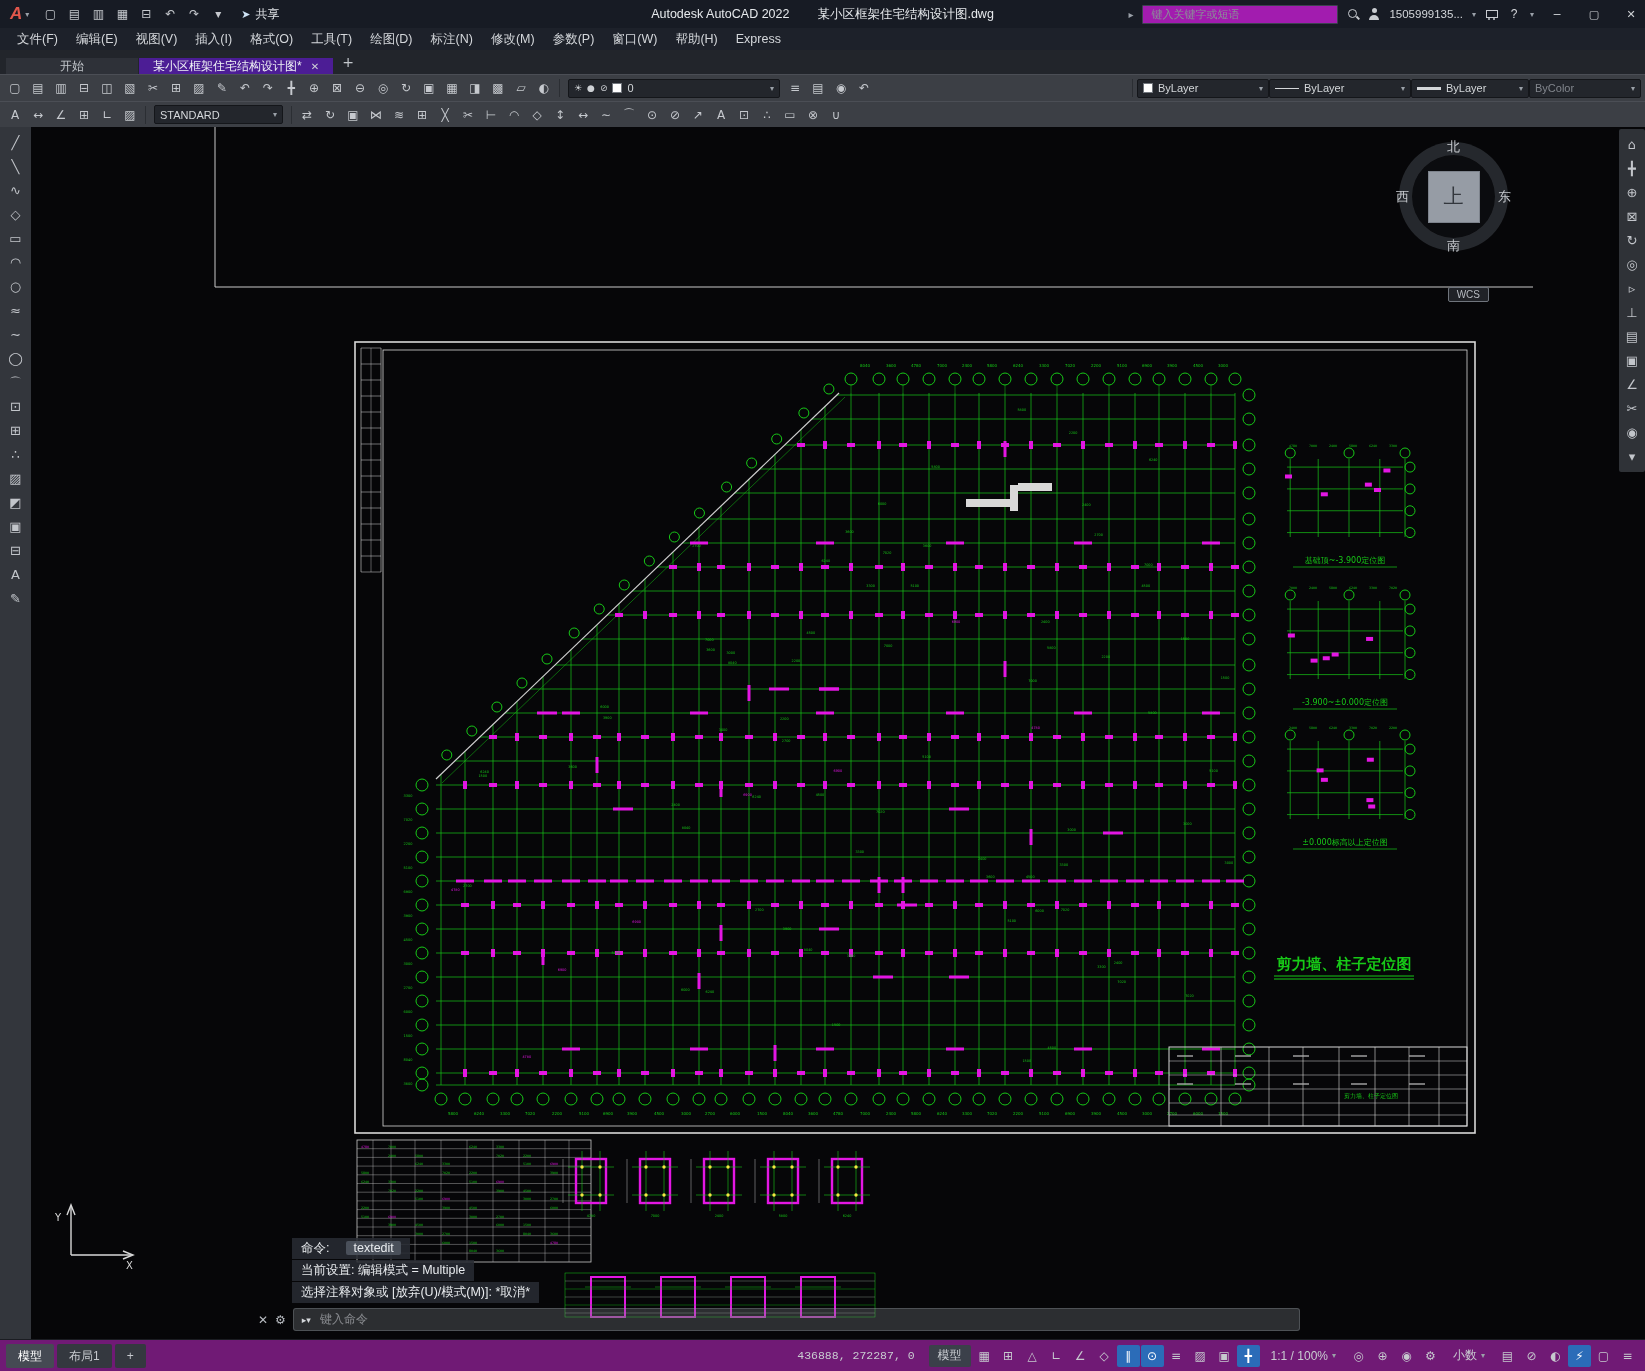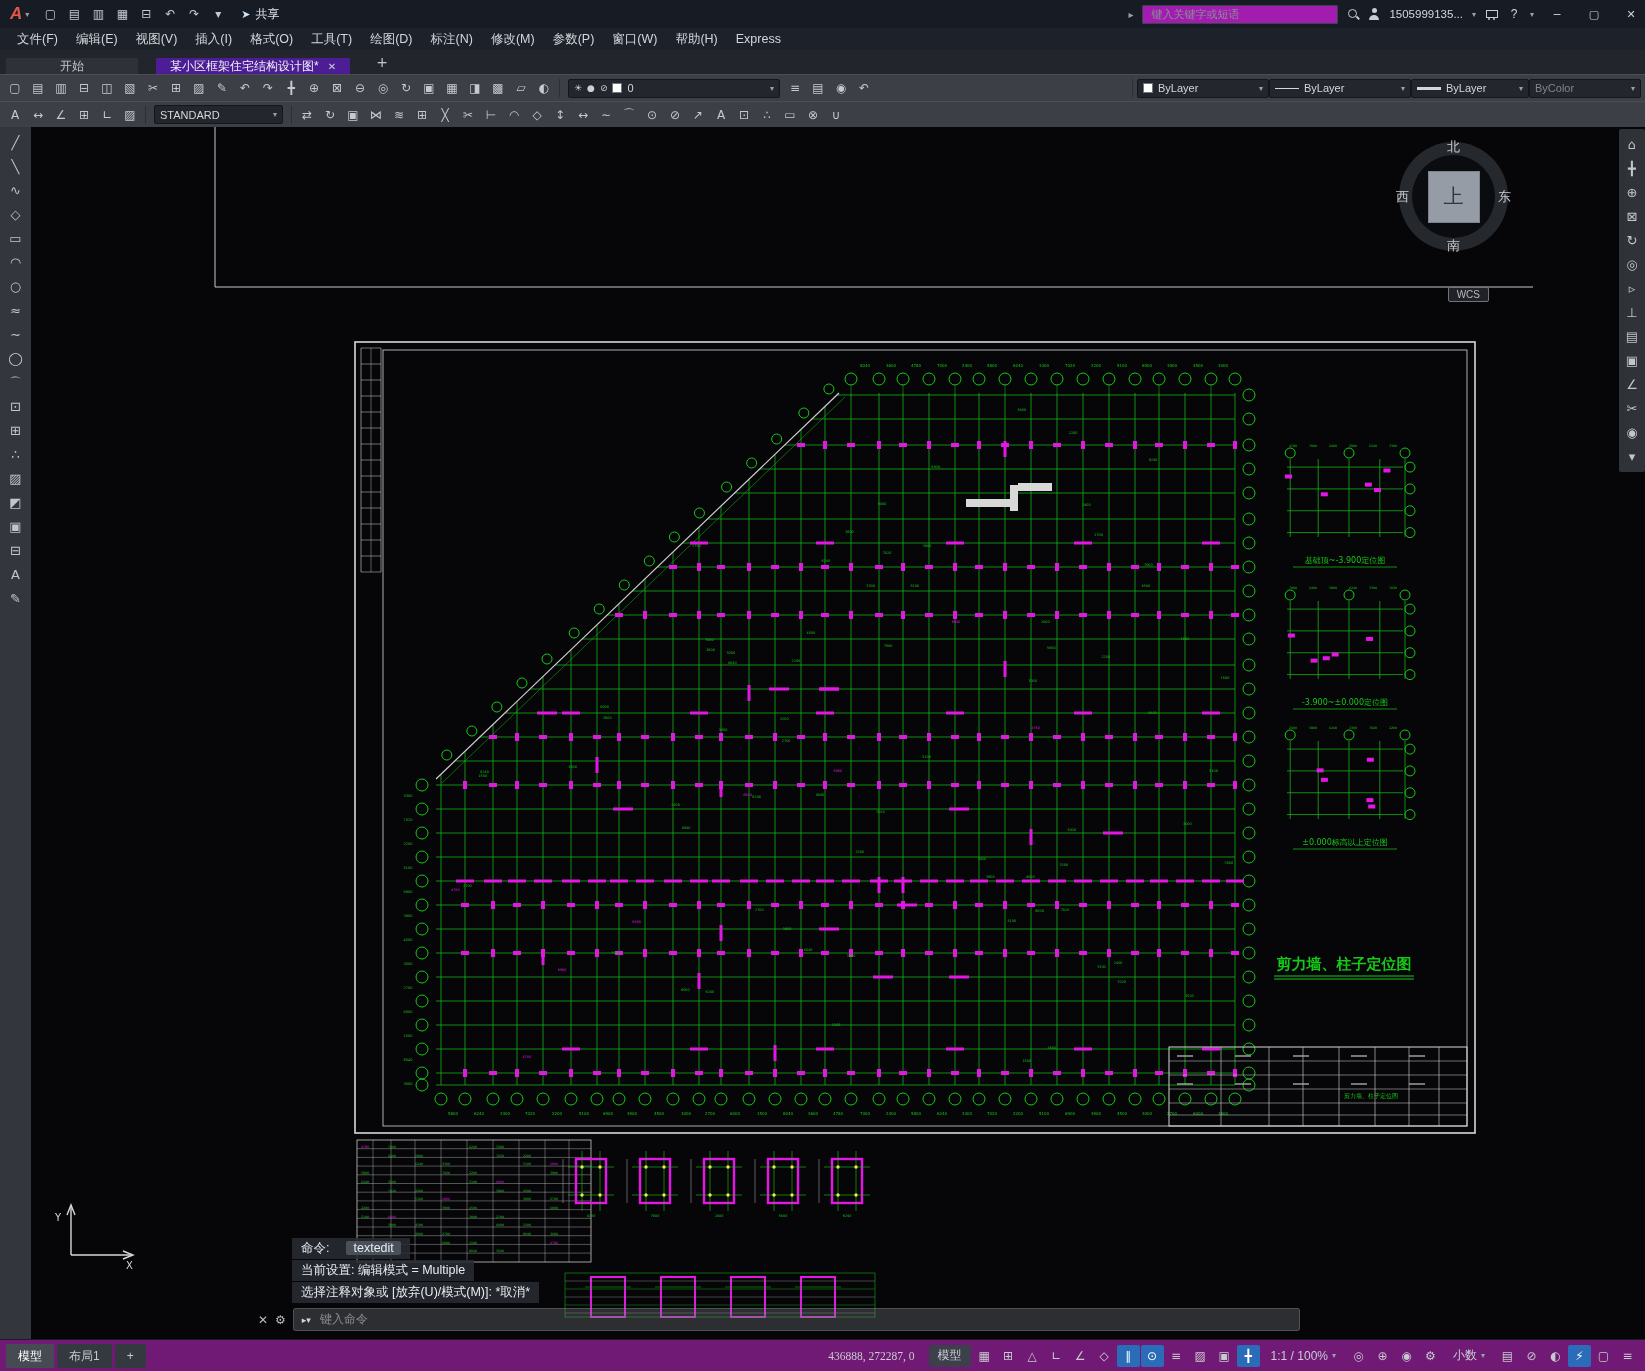--- a/index.html
+++ b/index.html
@@ -33,21 +33,21 @@
   .cart::after{content:'';position:absolute;left:3px;bottom:0;width:2px;height:2px;background:#c9ccd1;border-radius:50%;box-shadow:5px 0 0 #c9ccd1}
   .help{font-size:12px;color:#d4d7db;width:14px;text-align:center}
   .win{width:28px;height:28px;display:inline-flex;align-items:center;justify-content:center;font-size:11px;color:#cfd2d6}
 
   
   .menubar{position:absolute;top:28px;left:0;right:0;height:22px;background:#1d212a;display:flex;align-items:center;padding-left:8px;z-index:29}
   .menu-item{padding:0 9px;font-size:12.5px;color:#d4d7db;line-height:22px;white-space:nowrap}
 
   
   .tabbar{position:absolute;top:50px;left:0;right:0;height:24px;background:#22252b;display:flex;align-items:flex-end;padding-left:6px;z-index:28}
-  .ftab{height:15px;padding:8px 14px;font-size:12px;color:#c3c7cc;background:#2e3138;margin-right:18px;display:flex;align-items:center;gap:9px;white-space:nowrap}
+  .ftab{height:15px;padding:8px 14px;font-size:12px;color:#c3c7cc;background:#2e3138;margin-right:1px;display:flex;align-items:center;gap:9px;white-space:nowrap}
   .ftab.start{width:132px;justify-content:center}
   .ftab.active{background:#4c1d95;color:#eef1f4}
   .tabx{font-size:10px;color:#cfd2d6}
   .newtab{width:20px;height:20px;margin:2px 0 2px 4px;display:flex;align-items:center;justify-content:center;color:#c3c7cc;font-size:14px}
 
   
   .toolbar{position:absolute;left:0;right:0;background:#3c3f45;border-top:1px solid #4b4e55;display:flex;align-items:center;padding:0 4px;z-index:27}
   .toolbar.t1{top:74px;height:27px}
   .toolbar.t2{top:101px;height:26px}
   .ticons{display:flex;gap:1px}
@@ -94,21 +94,21 @@
   .cmd-x,.cmd-gear{color:#b9bdc3;font-size:12px}
   .cmd-input{flex:1;height:23px;background:rgba(125,130,138,0.32);border:1px solid rgba(170,175,183,0.28);border-radius:3px;display:flex;align-items:center;gap:9px;padding:0 8px}
   .cmd-ic{font-size:9px;color:#d4d7db}
   .ghost{font-size:12px;color:rgba(225,228,233,0.5)}
 
   
   .statusbar{position:absolute;bottom:0;left:0;right:0;height:32px;background:#701a75;border-top:1px solid #1b1d22;display:flex;align-items:center;padding:0 6px;gap:2px;z-index:30}
   .sb-tab{padding:0 12px;height:24px;line-height:24px;font-size:12px;color:#c6c9ce;background:#34383f;margin-right:2px;border-radius:2px;font-family:"Liberation Sans",sans-serif}
   .sb-tab.active{background:#454a53;color:#fff}
   .spflex{flex:1}
-  .coords{font-size:11.5px;color:#c9ccd1;margin:0 12px;font-family:Liberation Serif, serif;white-space:nowrap}
+  .coords{font-size:11.5px;color:#c9ccd1;margin:0 12px;font-family:Liberation Mono, monospace;white-space:nowrap}
   .sb-chip{padding:0 9px;height:22px;display:inline-flex;align-items:center;font-size:12px;color:#c9ccd1;gap:4px;white-space:nowrap}
   .sb-chip.model{background:#3b404a;border-radius:2px}
   .sb-toggle{min-width:23px;height:22px;display:inline-flex;align-items:center;justify-content:center;font-size:12px;color:#c6c9ce;border-radius:2px}
   .sb-toggle.active{background:#2b6cb8;color:#fff}
   .sb-toggles{display:flex;gap:1px;align-items:center}
 </style>
 </head>
 <body>
 
 <div class="titlebar">
@@ -122,20 +122,24 @@
       <span class="tb-icon">▥</span>
       <span class="tb-icon">▦</span>
       <span class="tb-icon">⊟</span>
       <span class="tb-icon">↶</span>
       <span class="tb-icon">↷</span>
       <span class="tb-icon">▾</span>
     </div>
   <div class="share">
     <span class="share-ic">➤</span>
     <span>共享</span>
+  </div>
+  <div class="tb-title">
+    <span>Autodesk AutoCAD 2022</span>
+    <span>某小区框架住宅结构设计图.dwg</span>
   </div>
   <div class="tb-right">
     <span class="chev glyph">▸</span>
     <input class="search" placeholder="键入关键字或短语" style="">
     <span class="mag"></span>
     <span class="person"></span>
     <span class="user">1505999135...</span>
     <span class="caret">▾</span>
     <span class="cart"></span>
     <span class="help">?</span>

